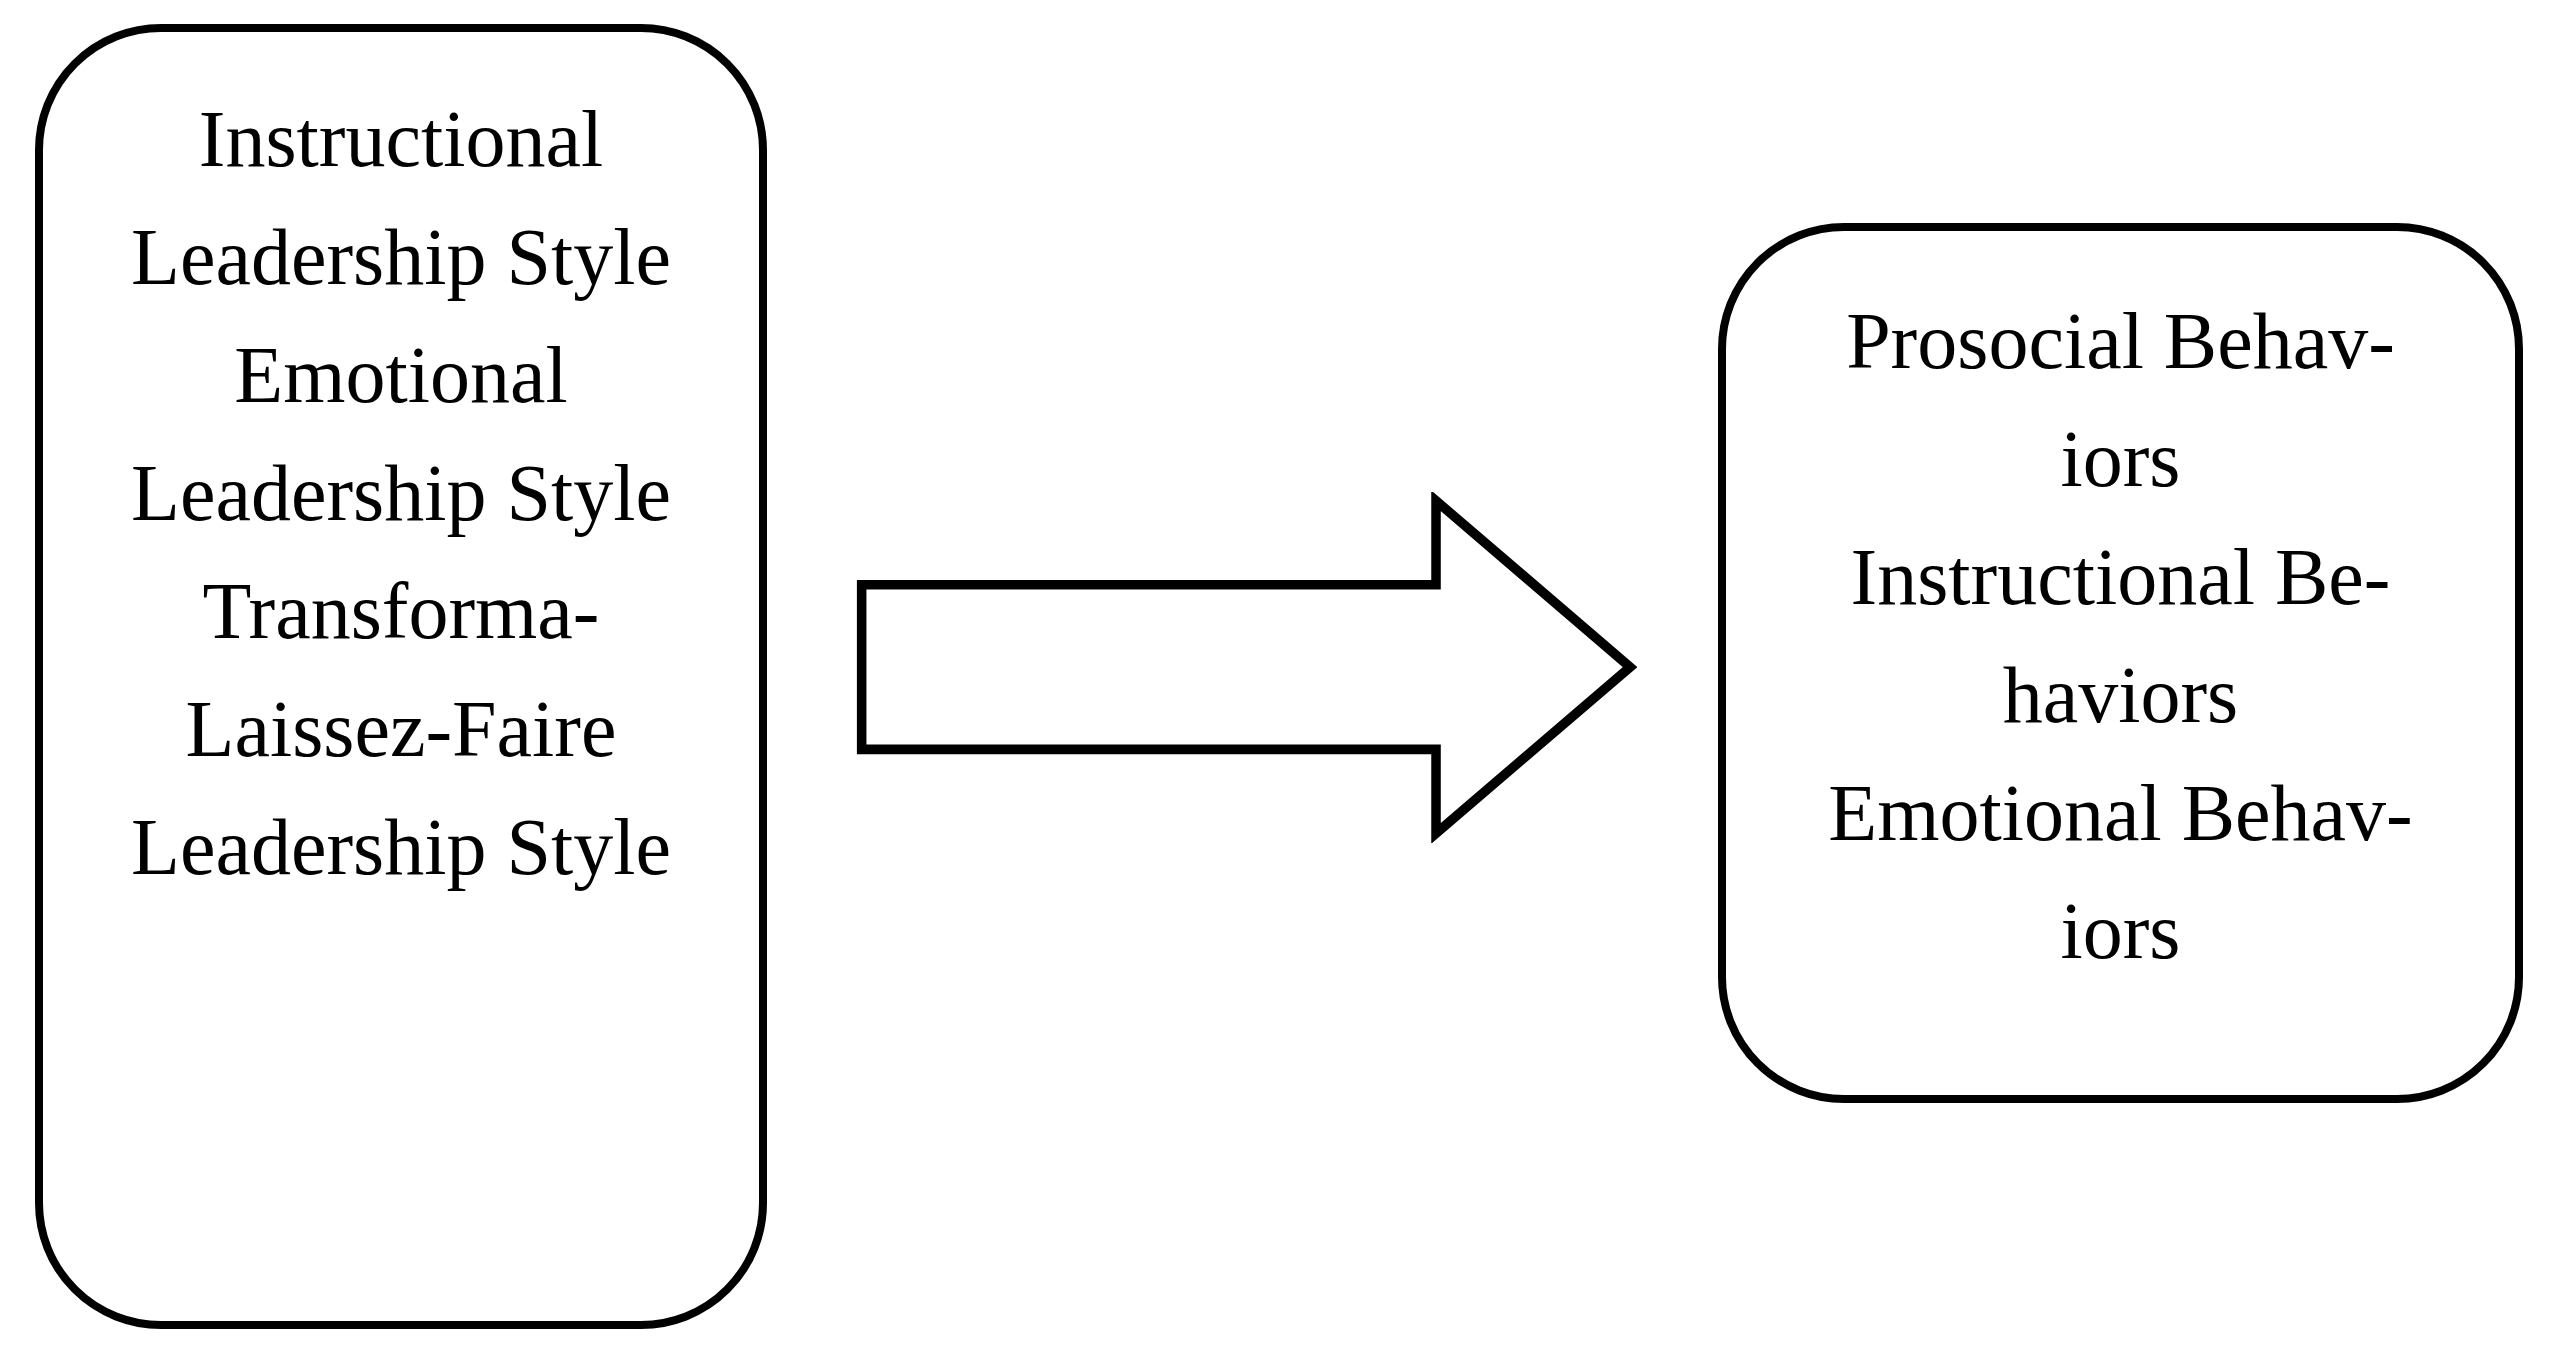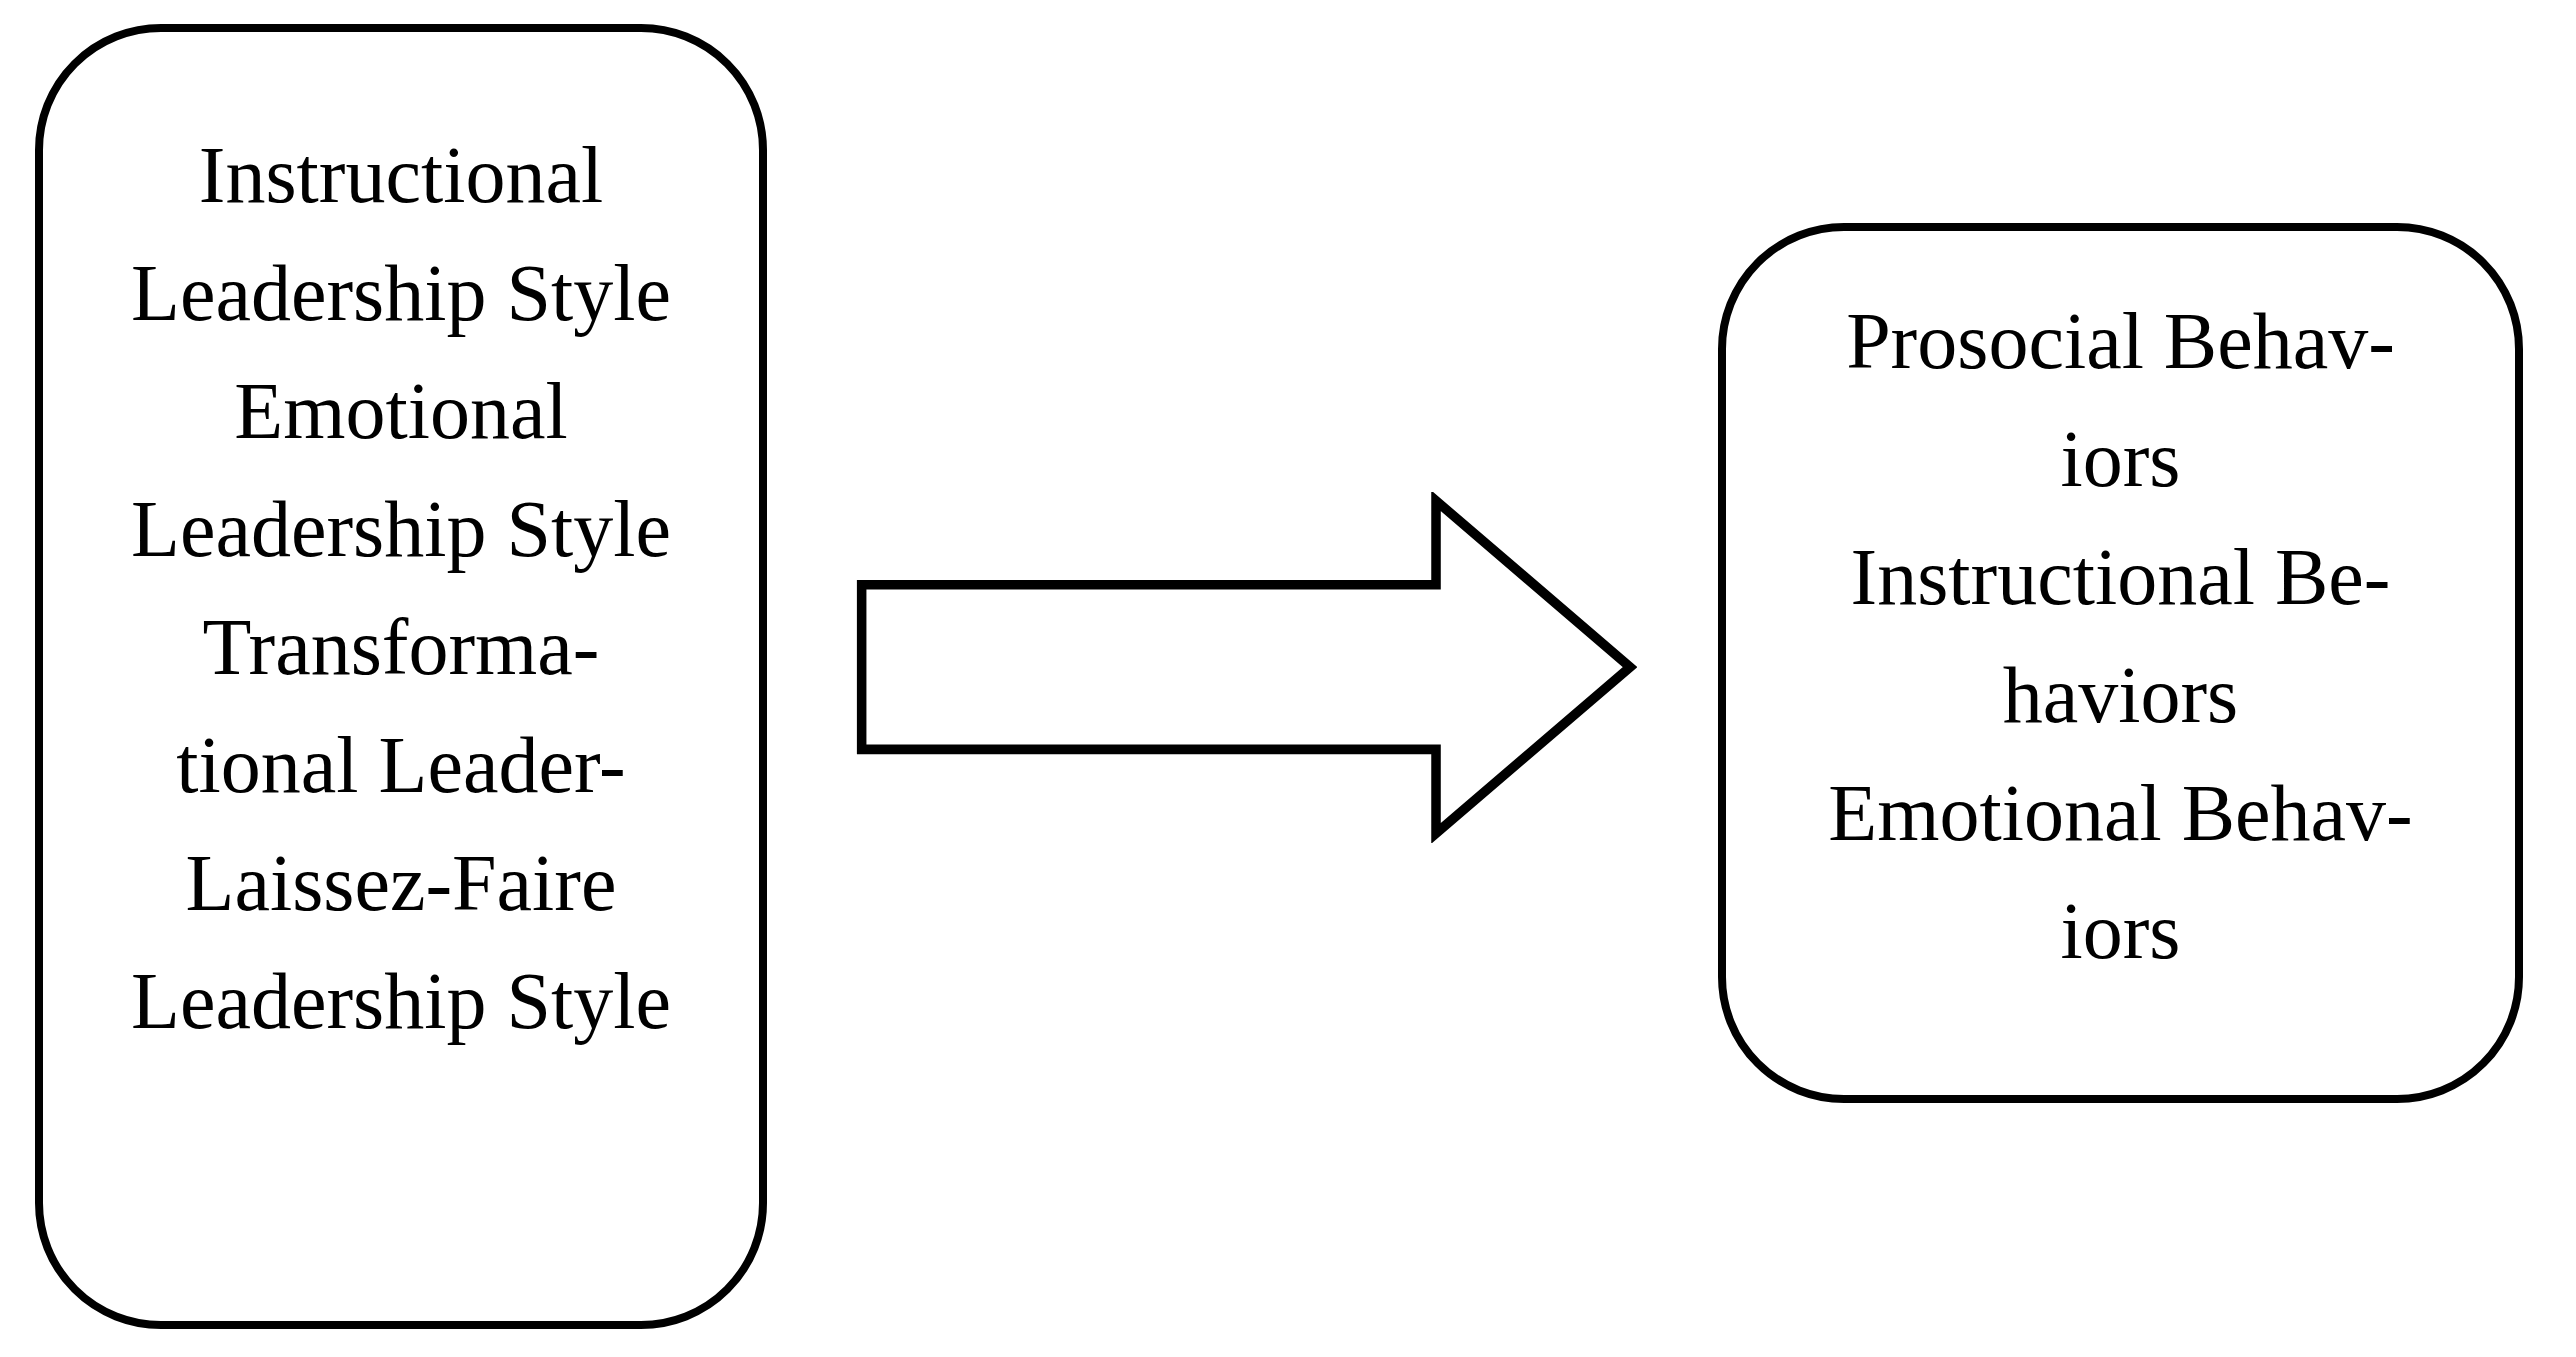--- a/index.html
+++ b/index.html
@@ -29,21 +29,21 @@
     background:var(--fill);
     text-align:center;
     font-size:80px;
     line-height:118px;
   }
   .left-box{
     left:35px;
     top:24px;
     width:732px;
     height:1305px;
-    padding-top:84px;
+    padding-top:48px;
   }
   .right-box{
     left:1718px;
     top:223px;
     width:805px;
     height:880px;
     padding-top:51px;
   }
   .line{
     white-space:nowrap;
@@ -66,21 +66,20 @@
 <body>
 
 <div class="canvas">
 
   <div class="box left-box">
     <div class="line">Instructional</div>
     <div class="line">Leadership Style</div>
     <div class="line">Emotional</div>
     <div class="line">Leadership Style</div>
     <div class="line">Transforma-</div>
-    <div class="line">tional Leader-</div>
     <div class="line">Laissez-Faire</div>
     <div class="line">Leadership Style</div>
   </div>
 
   <svg class="arrow" viewBox="0 0 905 405" xmlns="http://www.w3.org/2000/svg" aria-hidden="true">
     <polygon points="10,107 673,107 673,10 897,202 673,394 673,297 10,297"></polygon>
   </svg>
 
   <div class="box right-box">
     <div class="line">Prosocial Behav-</div>

